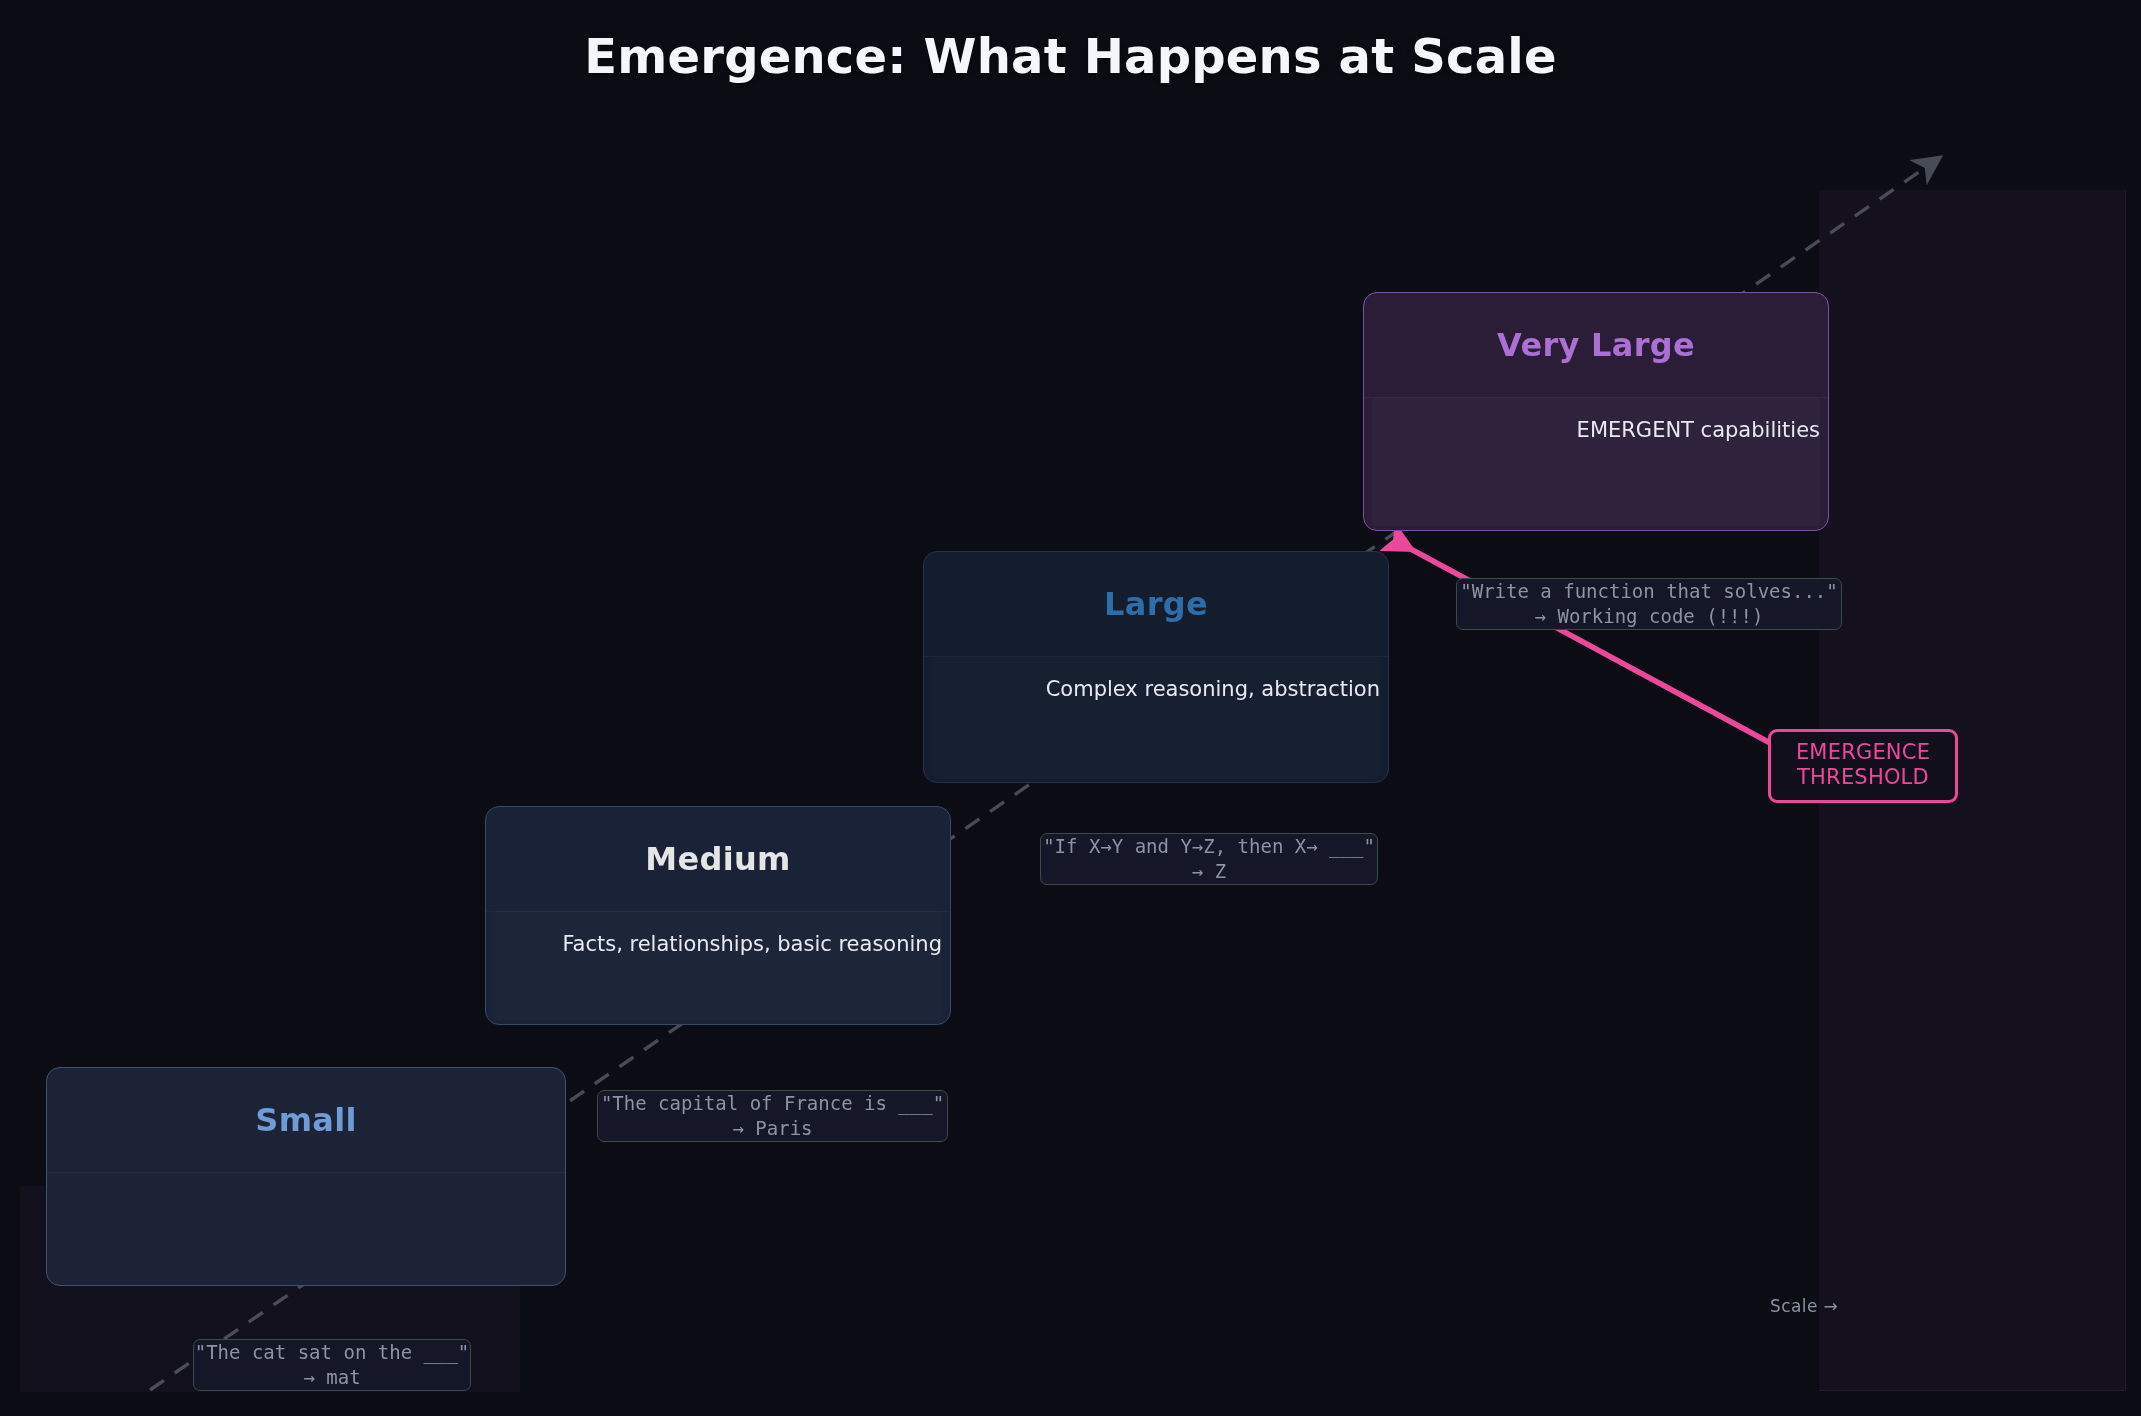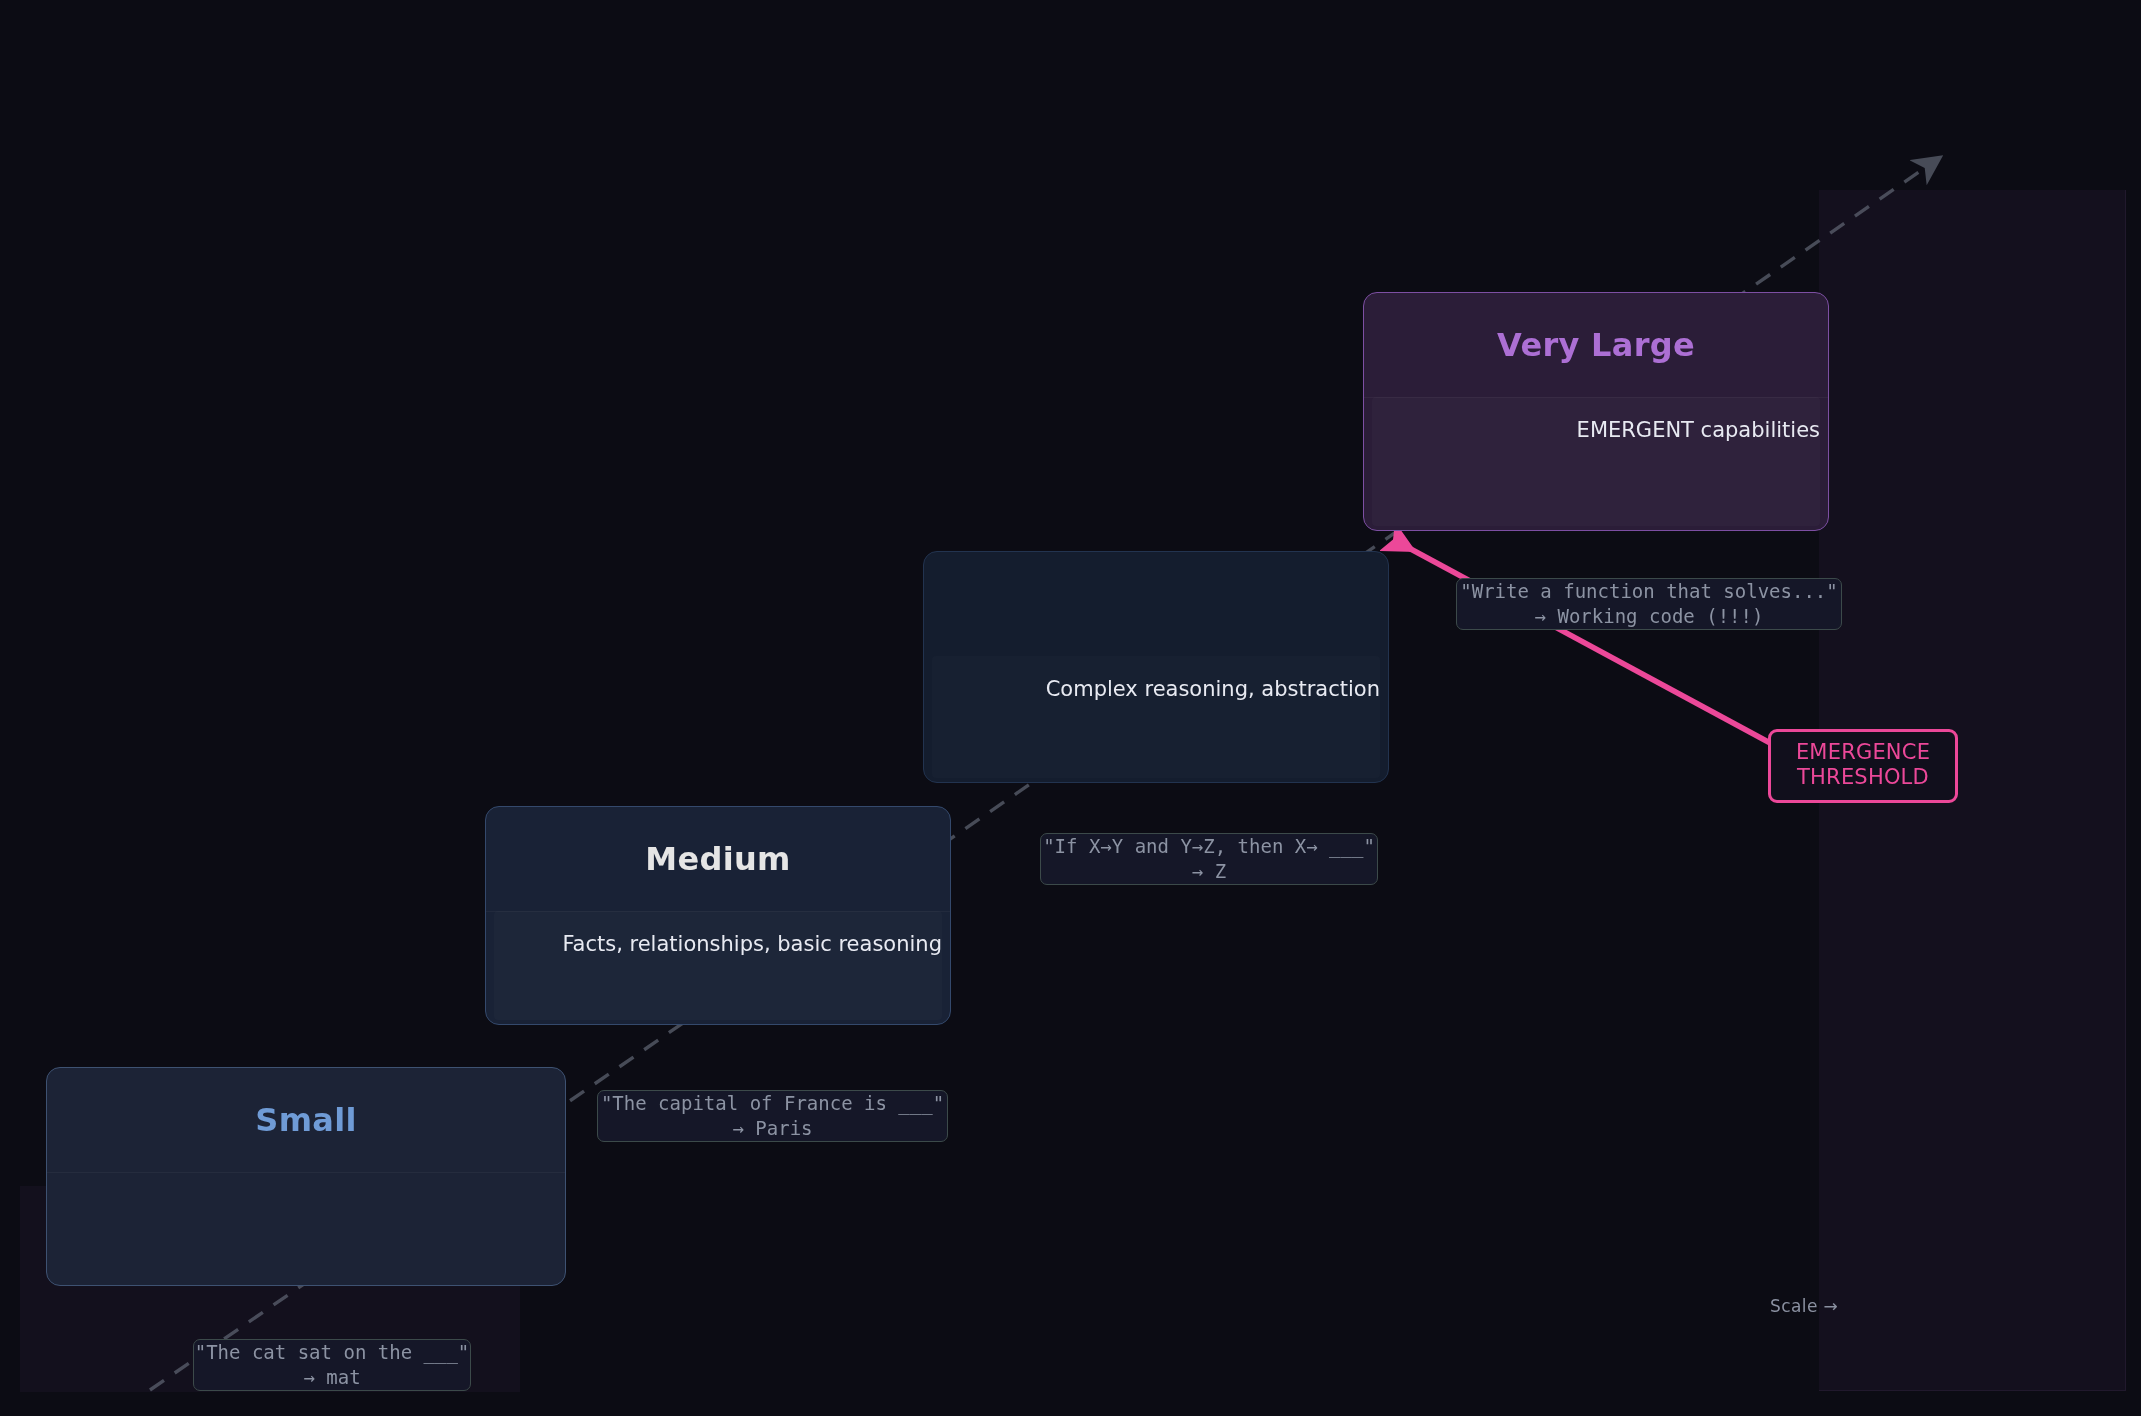--- a/index.html
+++ b/index.html
@@ -191,20 +191,21 @@
   }
 </style>
 </head>
 <body>
 
 <div id="stage">
 
   <div class="zone" id="zone-emergent"></div>
   <div class="zone" id="zone-pre"></div>
 
+  <div id="page-title">Emergence: What Happens at Scale</div>
 
   <svg id="overlay" viewBox="0 0 2141 1416">
     <defs>
       <marker id="trend-head" markerWidth="9" markerHeight="9" refX="5" refY="4.5" orient="auto">
         <path d="M0,0 L9,4.5 L0,9 L2.4,4.5 z" fill="#6b7280"></path>
       </marker>
       <marker id="pink-head" markerWidth="6" markerHeight="6" refX="4.6" refY="3" orient="auto">
         <path d="M0,3 L6,0 L4.8,3 L6,6 z" fill="#ec4899"></path>
       </marker>
     </defs>
@@ -221,20 +222,23 @@
   <div class="card" id="card-medium">
     <div class="card-head">
       <span class="card-title">Medium</span>
     </div>
     <div class="card-body">
       <span class="card-desc">Facts, relationships, basic reasoning</span>
     </div>
   </div>
 
   <div class="card" id="card-large">
+    <div class="card-head">
+      <span class="card-title">Large</span>
+    </div>
     <div class="card-body">
       <span class="card-desc">Complex reasoning, abstraction</span>
     </div>
   </div>
 
   <div class="card" id="card-verylarge">
     <div class="card-head">
       <span class="card-title">Very Large</span>
     </div>
     <div class="card-body">

